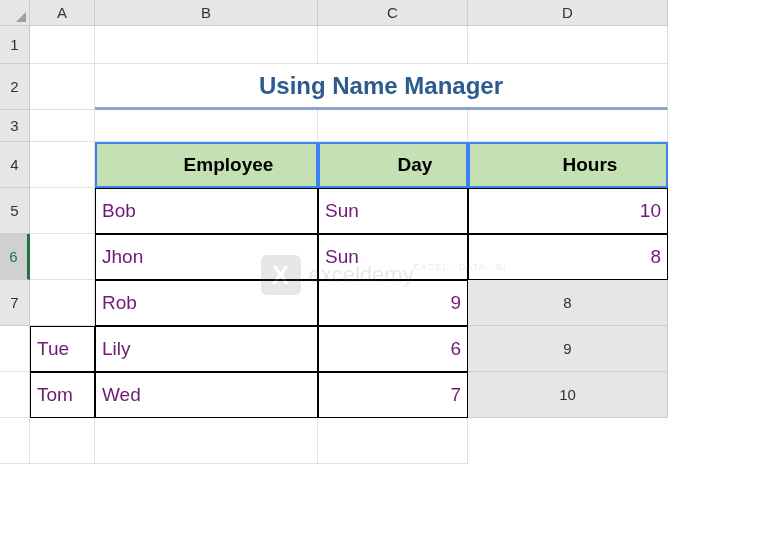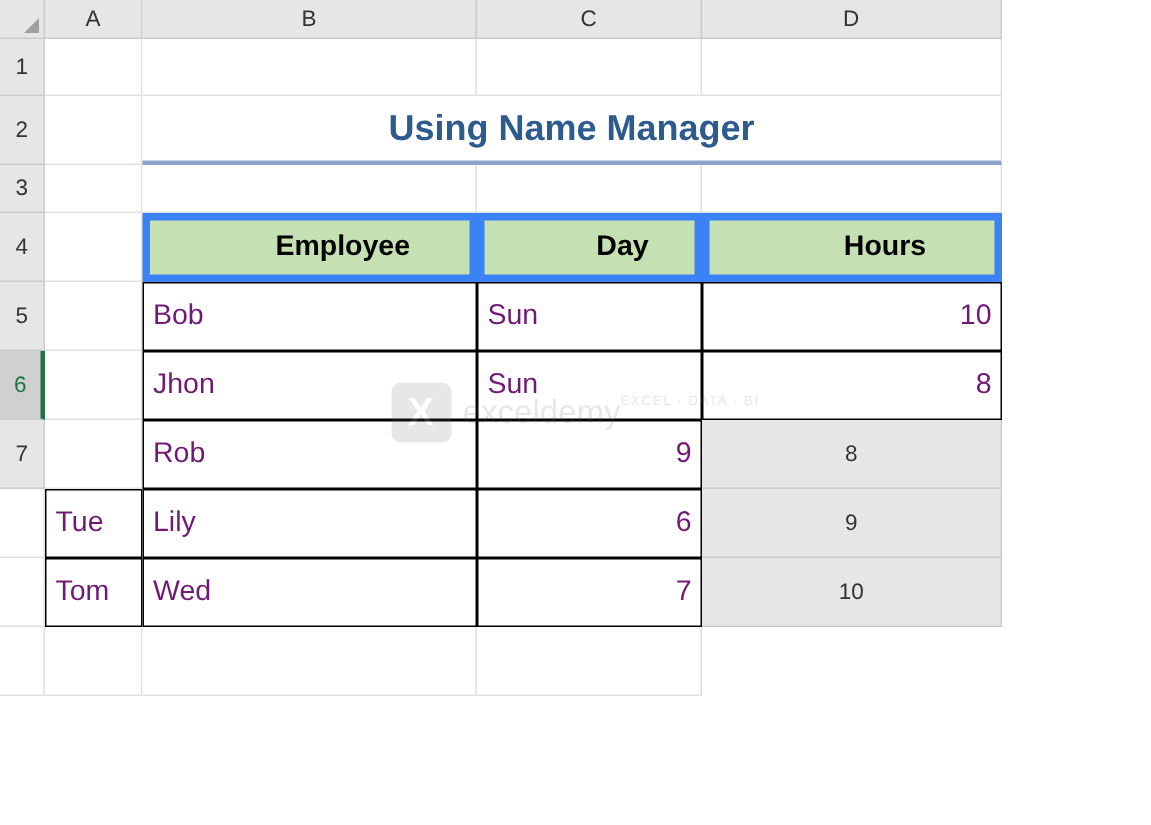--- a/index.html
+++ b/index.html
@@ -83,21 +83,21 @@
       display: flex;
       align-items: center;
       justify-content: center;
       font-size: 24px;
       font-weight: bold;
       color: #2d5b8e;
       background: #ffffff;
     }
     .table-header {
       background: #c5e0b3;
-      border: 5px solid #3b82f6;
+      border: 2px solid #3b82f6;
       display: flex;
       align-items: center;
       justify-content: center;
       font-size: 19px;
       font-weight: bold;
       color: #000000;
       padding-left: 44px;
     }
     .table-cell {
       border: 1px solid #000000;

